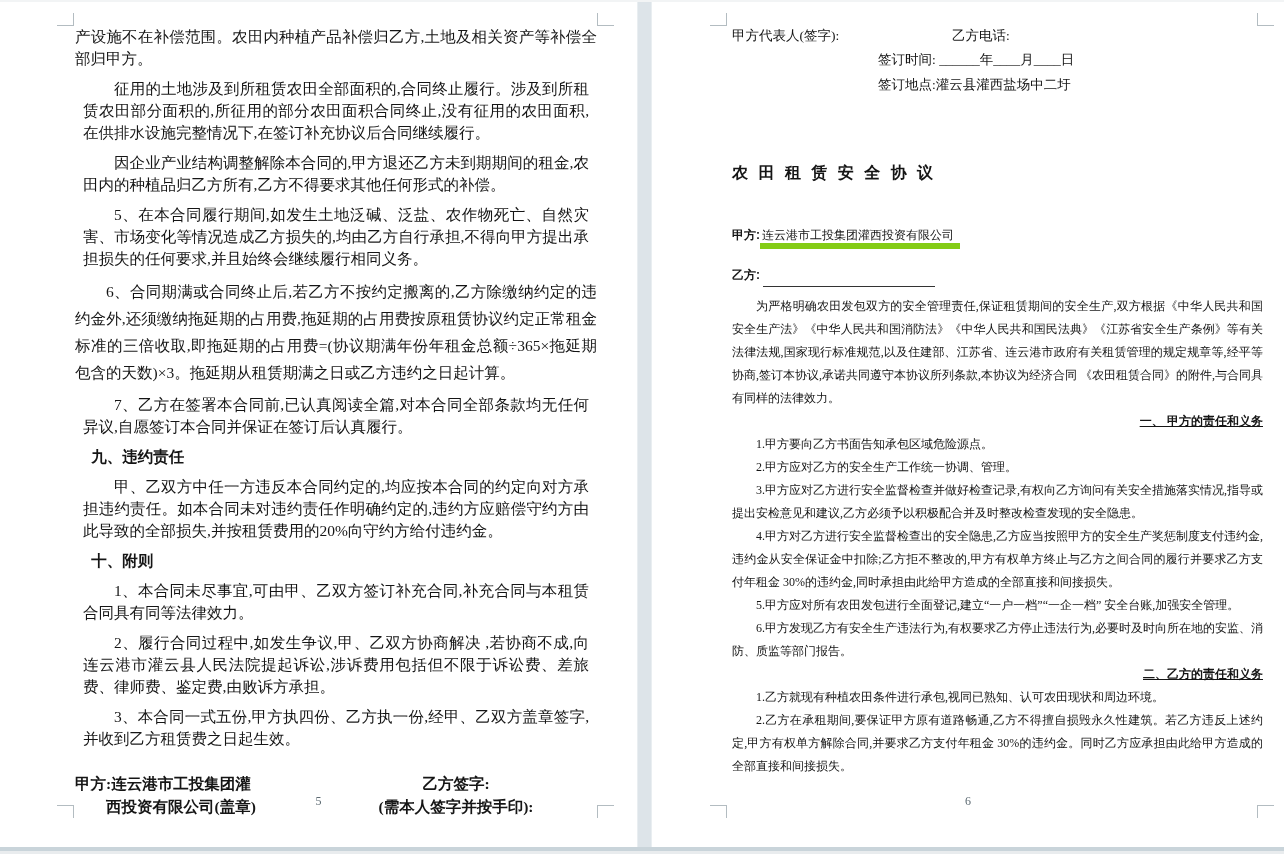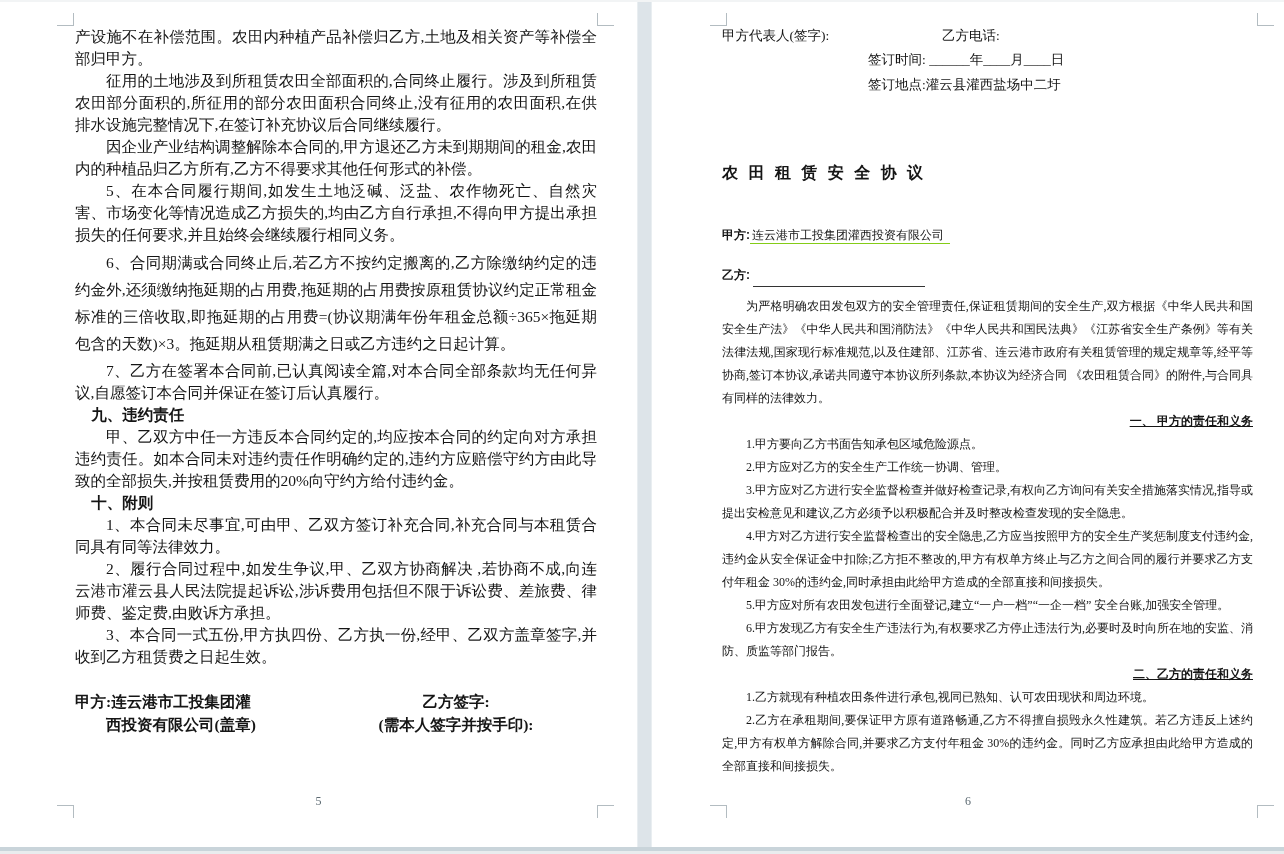--- a/index.html
+++ b/index.html
@@ -19,40 +19,40 @@
 
   
   .crop{position:absolute;width:16px;height:12px;}
   .crop.tl{border-right:1px solid #b3bcc1;border-bottom:1px solid #b3bcc1;}
   .crop.tr{border-left:1px solid #b3bcc1;border-bottom:1px solid #b3bcc1;}
   .crop.bl{border-right:1px solid #b3bcc1;border-top:1px solid #b3bcc1;}
   .crop.br{border-left:1px solid #b3bcc1;border-top:1px solid #b3bcc1;}
 
   
   .content5{position:absolute;left:75px;top:26px;width:522px;font-size:15.5px;line-height:22px;text-align:justify;}
-  .content5 .p{text-indent:2em;margin:0;}
+  .content5 .p{text-indent:2em;margin:8px;}
   .content5 .p0{text-indent:0;margin:0;}
   .content5 .loose{line-height:27px;margin:3px 0;}
   .content5 .h{font-weight:bold;text-indent:1.05em;margin:0;text-align:left;font-family:"Liberation Sans","DejaVu Sans",sans-serif;}
   .sig5{display:flex;margin-top:22px;text-align:left;}
   .sig5 .colA{width:240px;}
   .sig5 .colA .l2{padding-left:2em;}
   .sig5 .colB{flex:1;text-align:center;}
   .sig5 div{line-height:23px;font-weight:bold;}
 
   
-  .content6{position:absolute;left:70px;top:24px;width:531px;font-size:12px;line-height:23px;text-align:justify;}
+  .content6{position:absolute;left:80px;top:24px;width:531px;font-size:12px;line-height:23px;text-align:justify;}
   .row1{display:flex;text-align:left;font-size:13.5px;}
   .row1 .cellA{width:220px;}
   .signrow{margin-left:146px;font-size:13.5px;line-height:25px;text-align:left;}
   .title6{margin-top:64px;text-align:left;font-weight:bold;font-size:16px;letter-spacing:3px;
           font-family:"Liberation Sans","DejaVu Sans",sans-serif;}
   .partyline{margin-top:0;text-align:left;line-height:23px;}
   .partyline .lbl{font-weight:bold;font-family:"Liberation Sans","DejaVu Sans",sans-serif;}
-  .partyline .val{border-bottom:1px solid #84cc16;padding:0 6px 1px 2px;}
+  .partyline .val{border-bottom:6px solid #84cc16;padding:0 6px 1px 2px;}
   .blankline{display:inline-block;width:172px;border-bottom:1px solid #333;height:12px;vertical-align:bottom;}
   .pa-line{margin-top:40px;}
   .pb-line{margin-top:17px;}
   .content6 .p{text-indent:2em;margin:0;}
   .content6 .sh{font-weight:bold;text-indent:2em;margin:0;text-align:right;font-family:"Liberation Sans","DejaVu Sans",sans-serif;text-decoration:underline;}
 
   .pagenum{position:absolute;left:0;width:100%;top:794px;text-align:center;font-size:12px;color:#5c6a72;}
 </style>
 </head>
 <body>

